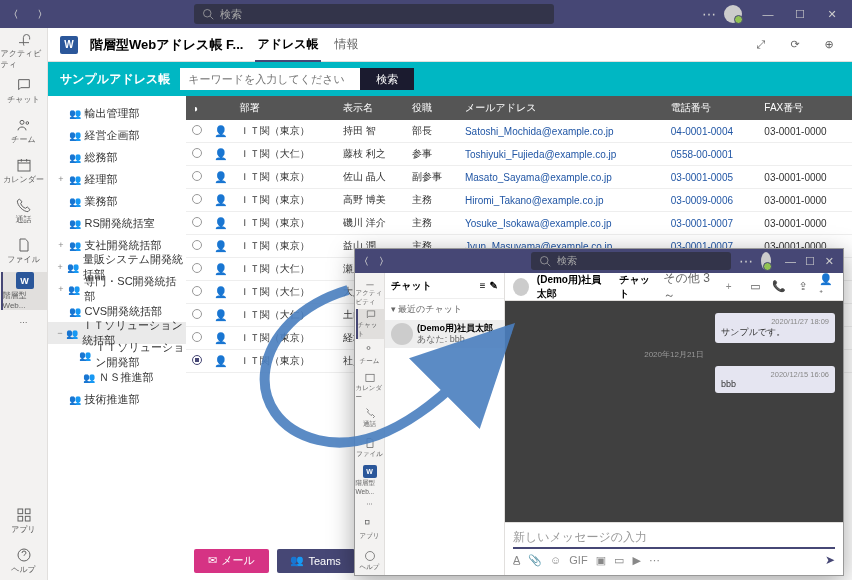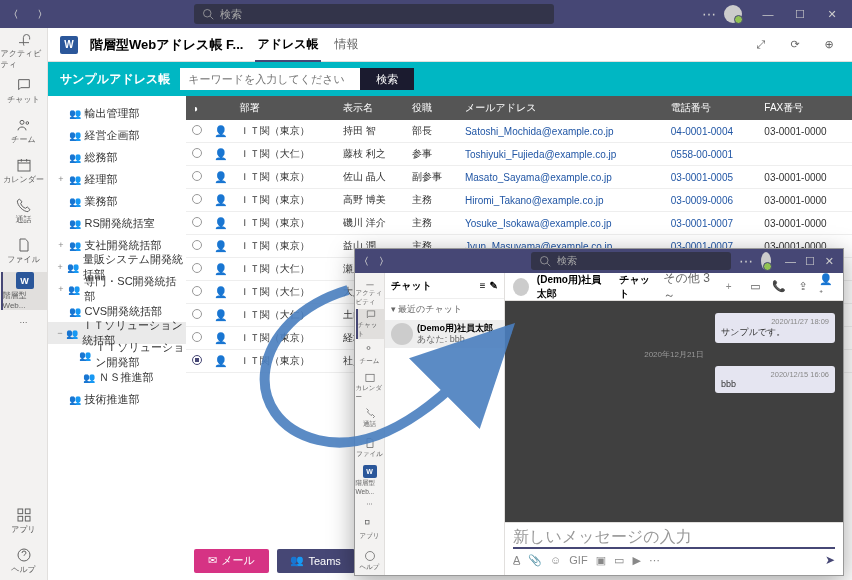--- a/index.html
+++ b/index.html
@@ -80,21 +80,21 @@
 .chatpane-head .tab{font-size:10px;font-weight:600}
 .chatpane-head .other{color:#666;font-size:12px}
 .chatpane-head .sp{flex:1}
 .chatpane-head .ic{width:18px;height:18px;display:flex;align-items:center;justify-content:center;color:#616161;font-size:11px}
 .msgs{flex:1;overflow:auto;padding:8px;background:#404040;font-size:9px;color:#333}
 .msg-date{text-align:center;color:#999;margin:6px 0;font-size:8px}
 .bubble{max-width:120px;padding:4px 6px;border-radius:3px;margin:4px 0 4px auto;font-size:9px}
 .bubble.mine{background:#e5e5f1}
 .bubble .ts{font-size:7.5px;color:#888;text-align:right}
 .composer{border-top:1px solid #e1dfdd;padding:4px 8px}
-.composer .input{height:22px;border-bottom:2px solid #464775;display:flex;align-items:center;color:#999;font-size:16px}
+.composer .input{height:22px;border-bottom:2px solid #464775;display:flex;align-items:center;color:#999;font-size:12px}
 .composer .icons{display:flex;gap:8px;padding:4px 0;color:#888;font-size:11px;align-items:center}
 .composer .send{margin-left:auto;color:#464775;font-size:12px}
 
 .arrow{position:absolute;left:228px;top:280px;width:300px;height:200px;pointer-events:none;z-index:5}
 </style>
 </head>
 <body>
 
 <div class="titlebar">
   <div class="nav-btn">〈</div>

